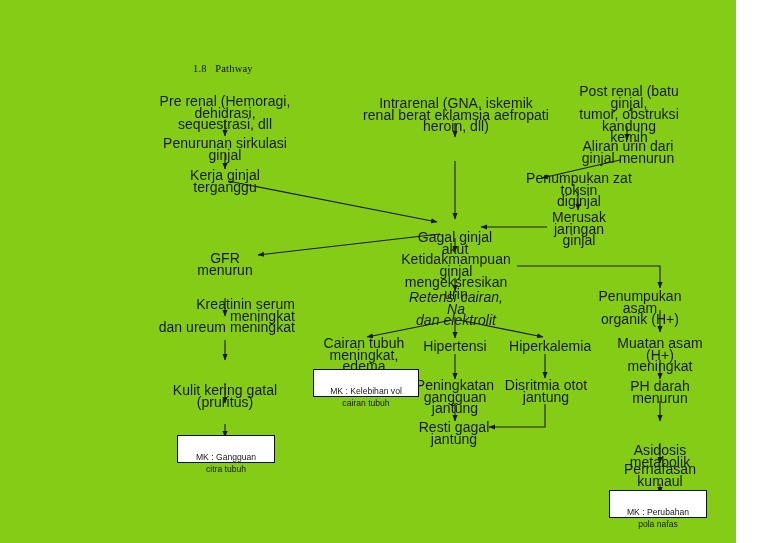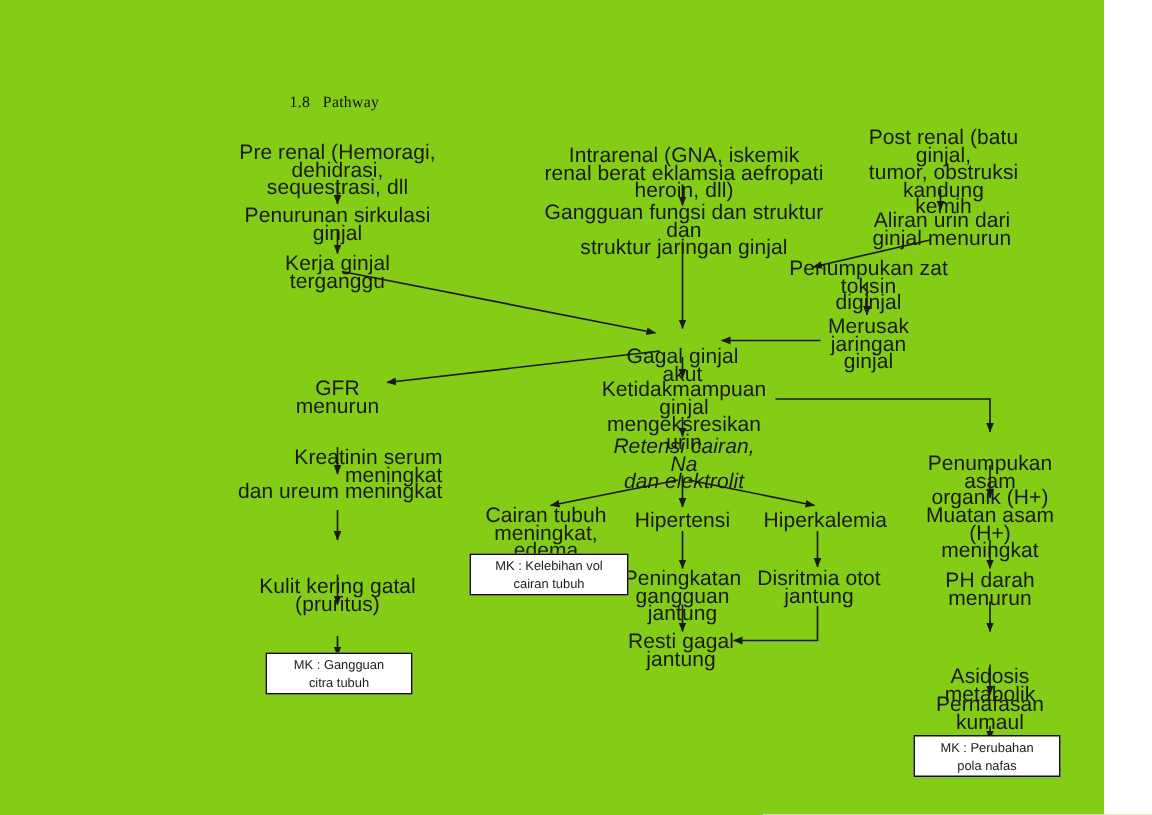--- a/index.html
+++ b/index.html
@@ -40,21 +40,21 @@
     color: #111111;
     letter-spacing: 0.2px;
   }
   .mk-box {
     position: absolute;
     border: 1.2px solid #111111;
     background: #ffffff;
     font-size: 8.6px;
     line-height: 11.5px;
     text-align: center;
-    padding: 2px 4px 4px 4px;
+    padding: 16px 4px 4px 4px;
     box-sizing: border-box;
     white-space: pre-line;
     color: #1a1a1a;
   }
 </style>
 </head>
 <body>
 
 <div id="page">
 
@@ -111,40 +111,38 @@
     </g>
   </svg>
 
   <div class="node" style="left:158px; top:96px; width:134px;">Pre renal (Hemoragi,
 dehidrasi, sequestrasi, dll</div>
   <div class="node" style="left:155px; top:138px; width:140px;">Penurunan sirkulasi ginjal</div>
   <div class="node" style="left:160px; top:170px; width:130px;">Kerja ginjal terganggu</div>
 
   <div class="node" style="left:350px; top:98px; width:212px;">Intrarenal (GNA, iskemik
 renal berat  eklamsia aefropati heroin, dll)</div>
-  <div class="node" style="left:362px; top:136px; width:188px;">Gangguan fungsi dan struktur dan
-struktur jaringan ginjal</div>
 
   <div class="node" style="left:570px; top:86px; width:118px;">Post renal (batu ginjal,
 tumor, obstruksi kandung
 kemih</div>
   <div class="node" style="left:522px; top:173px; width:114px;">Penumpukan zat toksin
 diginjal</div>
   <div class="node" style="left:578px; top:141px; width:100px;">Aliran urin dari
 ginjal menurun</div>
   <div class="node" style="left:530px; top:212px; width:98px;">Merusak jaringan
 ginjal</div>
 
   <div class="node" style="left:410px; top:232px; width:90px;">Gagal ginjal
 akut</div>
   <div class="node" style="left:189px; top:253px; width:72px;">GFR
 menurun</div>
   <div class="node" style="left:395px; top:254px; width:122px;">Ketidakmampuan ginjal
 mengeksresikan urin</div>
-  <div class="node" style="left:608px; top:291px; width:104px;margin-top:12px;">Penumpukan asam
+  <div class="node" style="left:588px; top:291px; width:104px;">Penumpukan asam
 organik (H+)</div>
 
   <div class="node" style="left:155px; top:299px; width:140px;text-align:right;">Kreatinin serum meningkat
 dan ureum meningkat</div>
   <div class="node" style="left:400px; top:292px; width:112px;font-style:italic;">Retensi cairan, Na
 dan elektrolit</div>
   <div class="node" style="left:608px; top:338px; width:104px;">Muatan asam (H+)
 meningkat</div>
 
   <div class="node" style="left:311px; top:338px; width:106px;">Cairan tubuh

